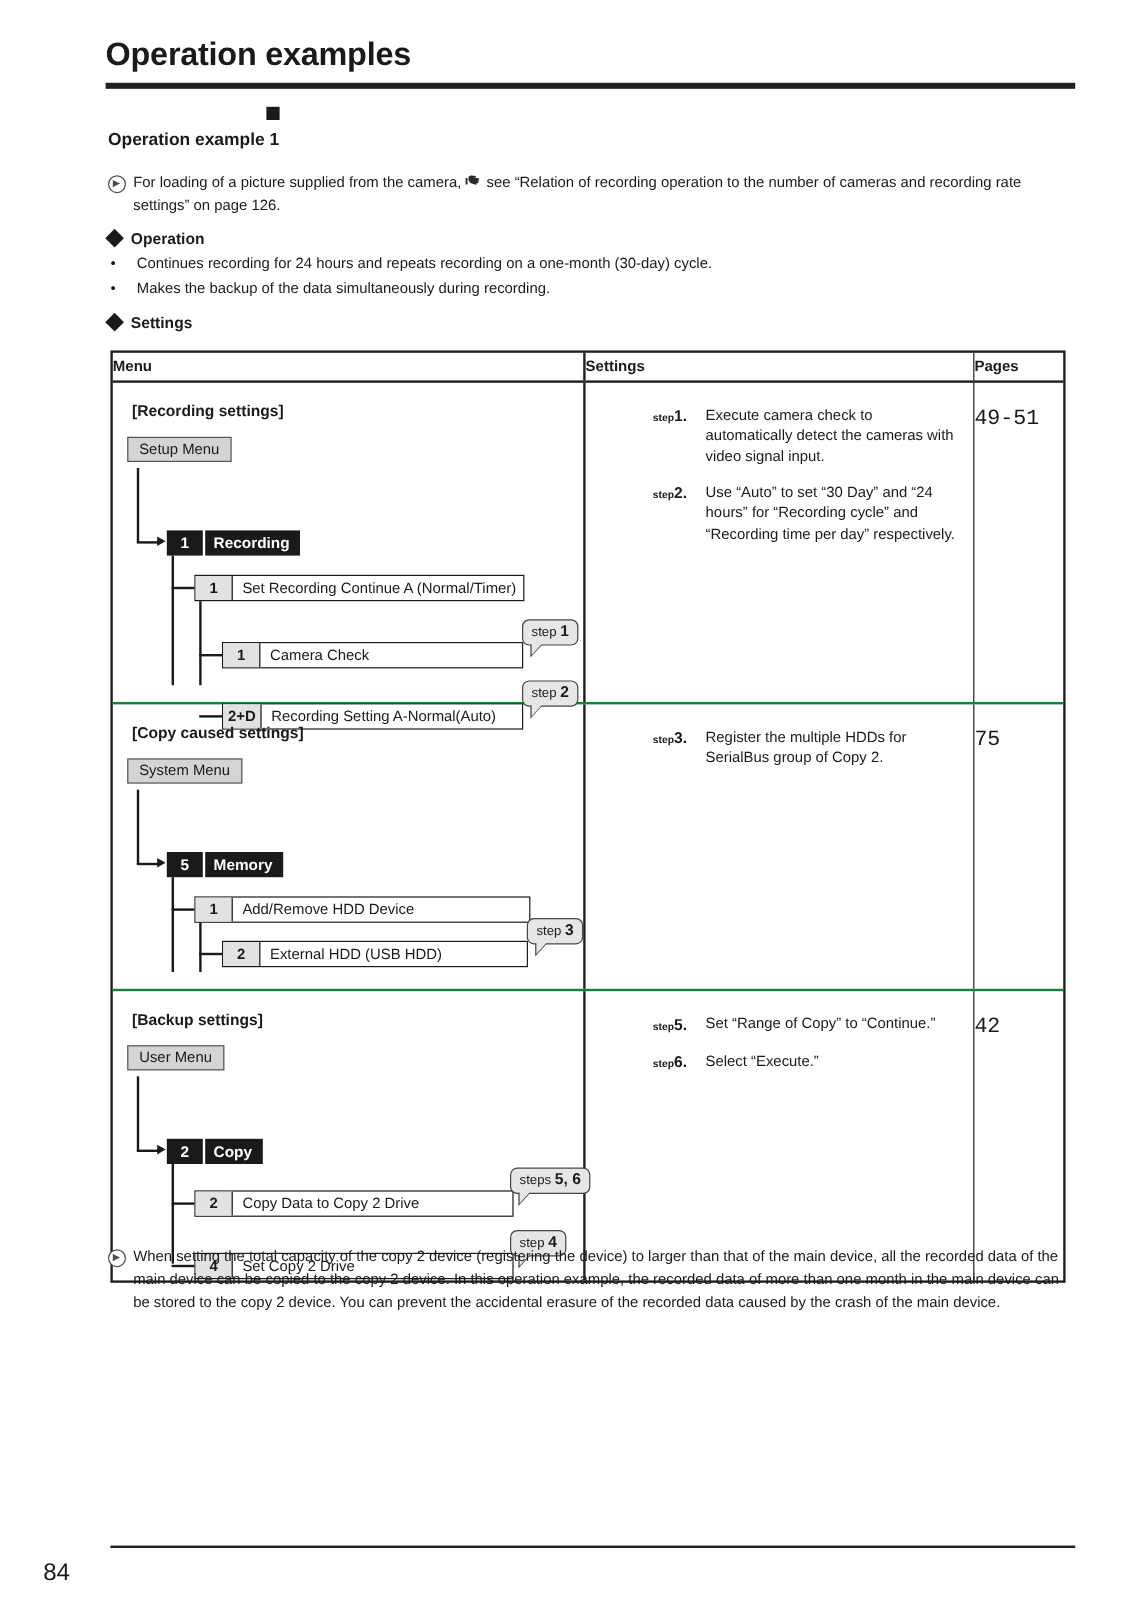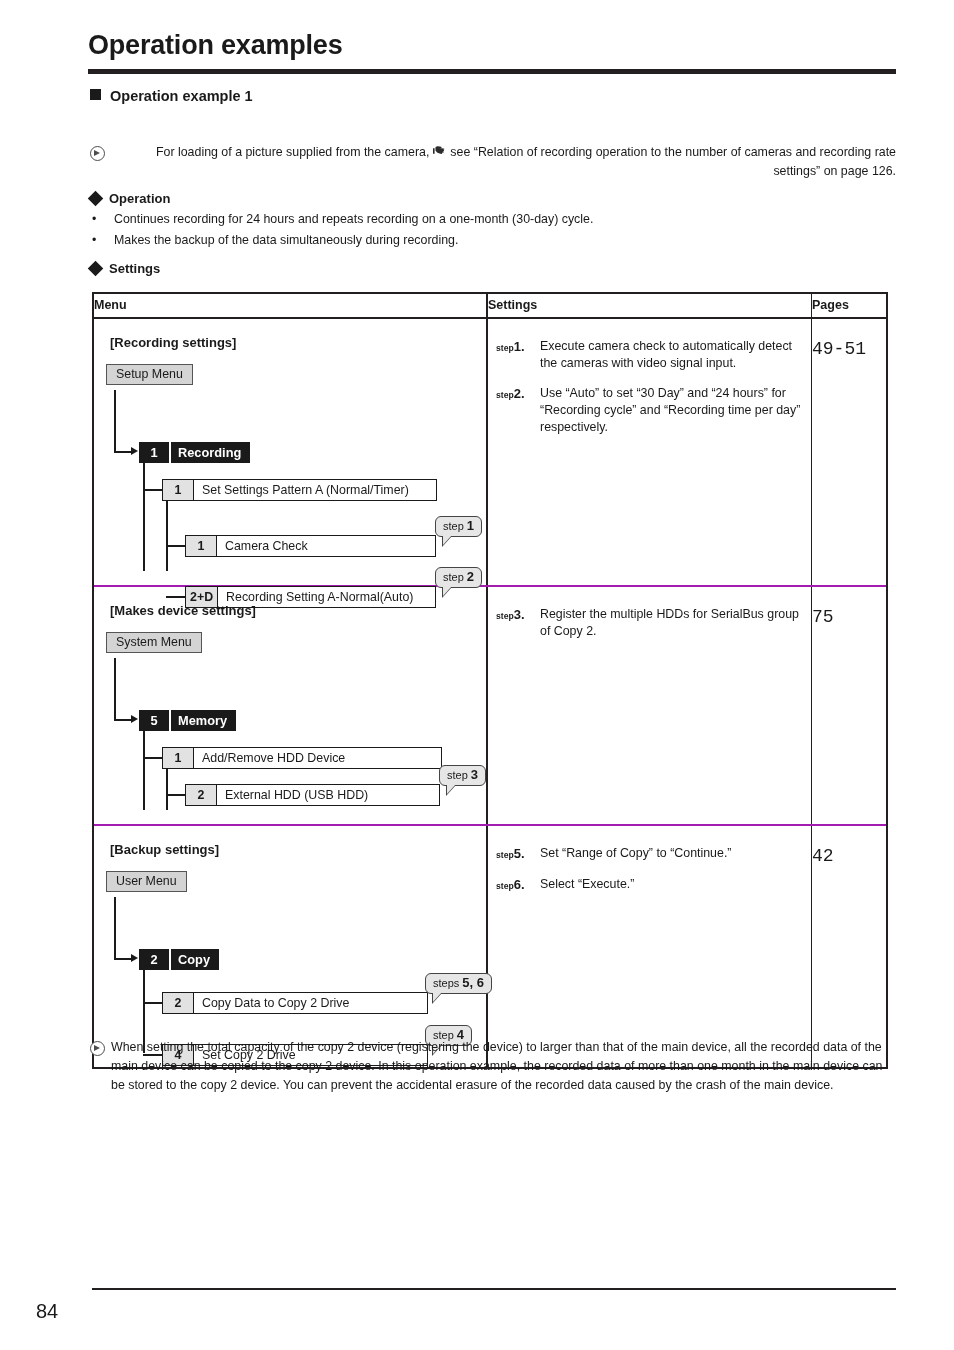--- a/index.html
+++ b/index.html
@@ -18,21 +18,21 @@
     position:absolute;left:88px;top:30px;
     font-size:27px;font-weight:bold;letter-spacing:-0.2px;
     color:#1a1a1a;
   }
   .title-rule{
     position:absolute;left:88px;top:69px;width:808px;height:5px;
     background:#231f20;
   }
 
   
-  .h2row{position:absolute;left:90px;top:88px;display:flex;align-items:flex-start;gap:9px;}
+  .h2row{position:absolute;left:90px;top:88px;display:flex;align-items:flex-end;gap:9px;flex-direction:column;}
   .sq-bullet{width:11px;height:11px;background:#1a1a1a;display:inline-block;margin-top:1px;}
   .h2text{font-size:14.5px;font-weight:bold;}
 
   .intro-line{
     position:absolute;left:90px;top:118px;font-size:12.4px;
   }
 
   
   .note{
     position:absolute;display:flex;align-items:flex-start;gap:6px;
@@ -44,21 +44,21 @@
     border:1.6px solid #4d4d4d;background:#fff;
     flex:0 0 auto;margin-top:3px;position:relative;
   }
   .circ-icon:after{
     content:"";position:absolute;left:3px;top:2.6px;
     width:0;height:0;
     border-left:6px solid #4d4d4d;
     border-top:3.6px solid transparent;
     border-bottom:3.6px solid transparent;
   }
-  .note1{left:90px;top:143px;width:806px;text-align:right;}
+  .note1{left:90px;top:143px;width:806px;}
   .note2{left:90px;top:1038px;width:806px;}
   .hand-icon{
     display:inline-block;width:15px;height:12px;vertical-align:-1px;
     position:relative;margin:0 3px;
   }
   .hand-icon svg{display:block;}
 
   
   .h3row{position:absolute;display:flex;align-items:center;gap:8px;}
   .dm{width:11px;height:11px;background:#1a1a1a;transform:rotate(45deg);flex:0 0 auto;}
@@ -74,26 +74,26 @@
 
   
   .tbl{
     position:absolute;left:92px;top:292px;width:796px;
     border:2px solid #231f20;
     box-sizing:border-box;
   }
   .trow{display:flex;}
   .thead{border-bottom:2px solid #231f20;}
   .cell-menu{width:394px;box-sizing:border-box;border-right:2px solid #231f20;position:relative;}
-  .cell-set{width:324px;box-sizing:border-box;border-right:1.5px solid #231f20;position:relative;}
+  .cell-set{width:324px;box-sizing:border-box;border-right:1.5px solid #231f20;position:relative;padding-left:48px;}
   .cell-pg{width:74px;box-sizing:border-box;position:relative;}
   .thead .cell-menu,.thead .cell-set,.thead .cell-pg{
     font-weight:bold;font-size:12.5px;padding:4px 0 5px;
   }
-  .tsec{border-bottom:2px solid #a21caf;}
+  .tsec{border-bottom:2px solid #15803d;}
   .tsec.last{border-bottom:none;}
 
   .sec-title{font-size:13px;font-weight:bold;padding:16px 0 0 16px;}
 
   
   .flow{position:relative;padding:0 0 14px 0;}
   .grey-btn{
     position:absolute;background:#d4d4d4;border:1.6px solid #555;
     font-size:12.4px;padding:2px 9px 3px;white-space:nowrap;
   }
@@ -228,21 +228,21 @@
           <div class="blk-node" style="left:45px;top:92px;">
             <span class="blk-num">1</span>
             <span class="blk-lbl">Recording</span>
           </div>
 
           <div class="vline" style="left:49px;top:113px;height:108px;"></div>
           <div class="hline" style="left:49px;top:139px;width:20px;"></div>
 
           <div class="wbox" style="left:68px;top:129px;width:275px;">
             <span class="n">1</span>
-            <span class="t">Set Settings Pattern A (Normal/Timer)</span>
+            <span class="t">Set Recording Continue A (Normal/Timer)</span>
           </div>
 
           <div class="vline" style="left:72px;top:151px;height:70px;"></div>
           <div class="hline" style="left:72px;top:195px;width:20px;"></div>
 
           <div class="wbox" style="left:91px;top:185px;width:251px;">
             <span class="n">1</span>
             <span class="t">Camera Check</span>
           </div>
           <div class="callout" style="left:341px;top:166px;"><span>step</span> <b>1</b></div>
@@ -269,21 +269,21 @@
         </div>
       </div>
 
       <div class="cell-pg">
         <div class="pgwrap">49-51</div>
       </div>
     </div>
 
     <div class="trow tsec">
       <div class="cell-menu">
-        <div class="sec-title">[Makes device settings]</div>
+        <div class="sec-title">[Copy caused settings]</div>
         <div class="flow" style="height:192px">
 
           <div class="grey-btn" style="left:12px;top:14px;">System Menu</div>
           <div class="vline" style="left:20px;top:40px;height:62px;"></div>
           <div class="hline" style="left:20px;top:101px;width:18px;"></div>
           <div class="arrow-r" style="left:37px;top:97px;"></div>
 
           <div class="blk-node" style="left:45px;top:92px;">
             <span class="blk-num">5</span>
             <span class="blk-lbl">Memory</span>

